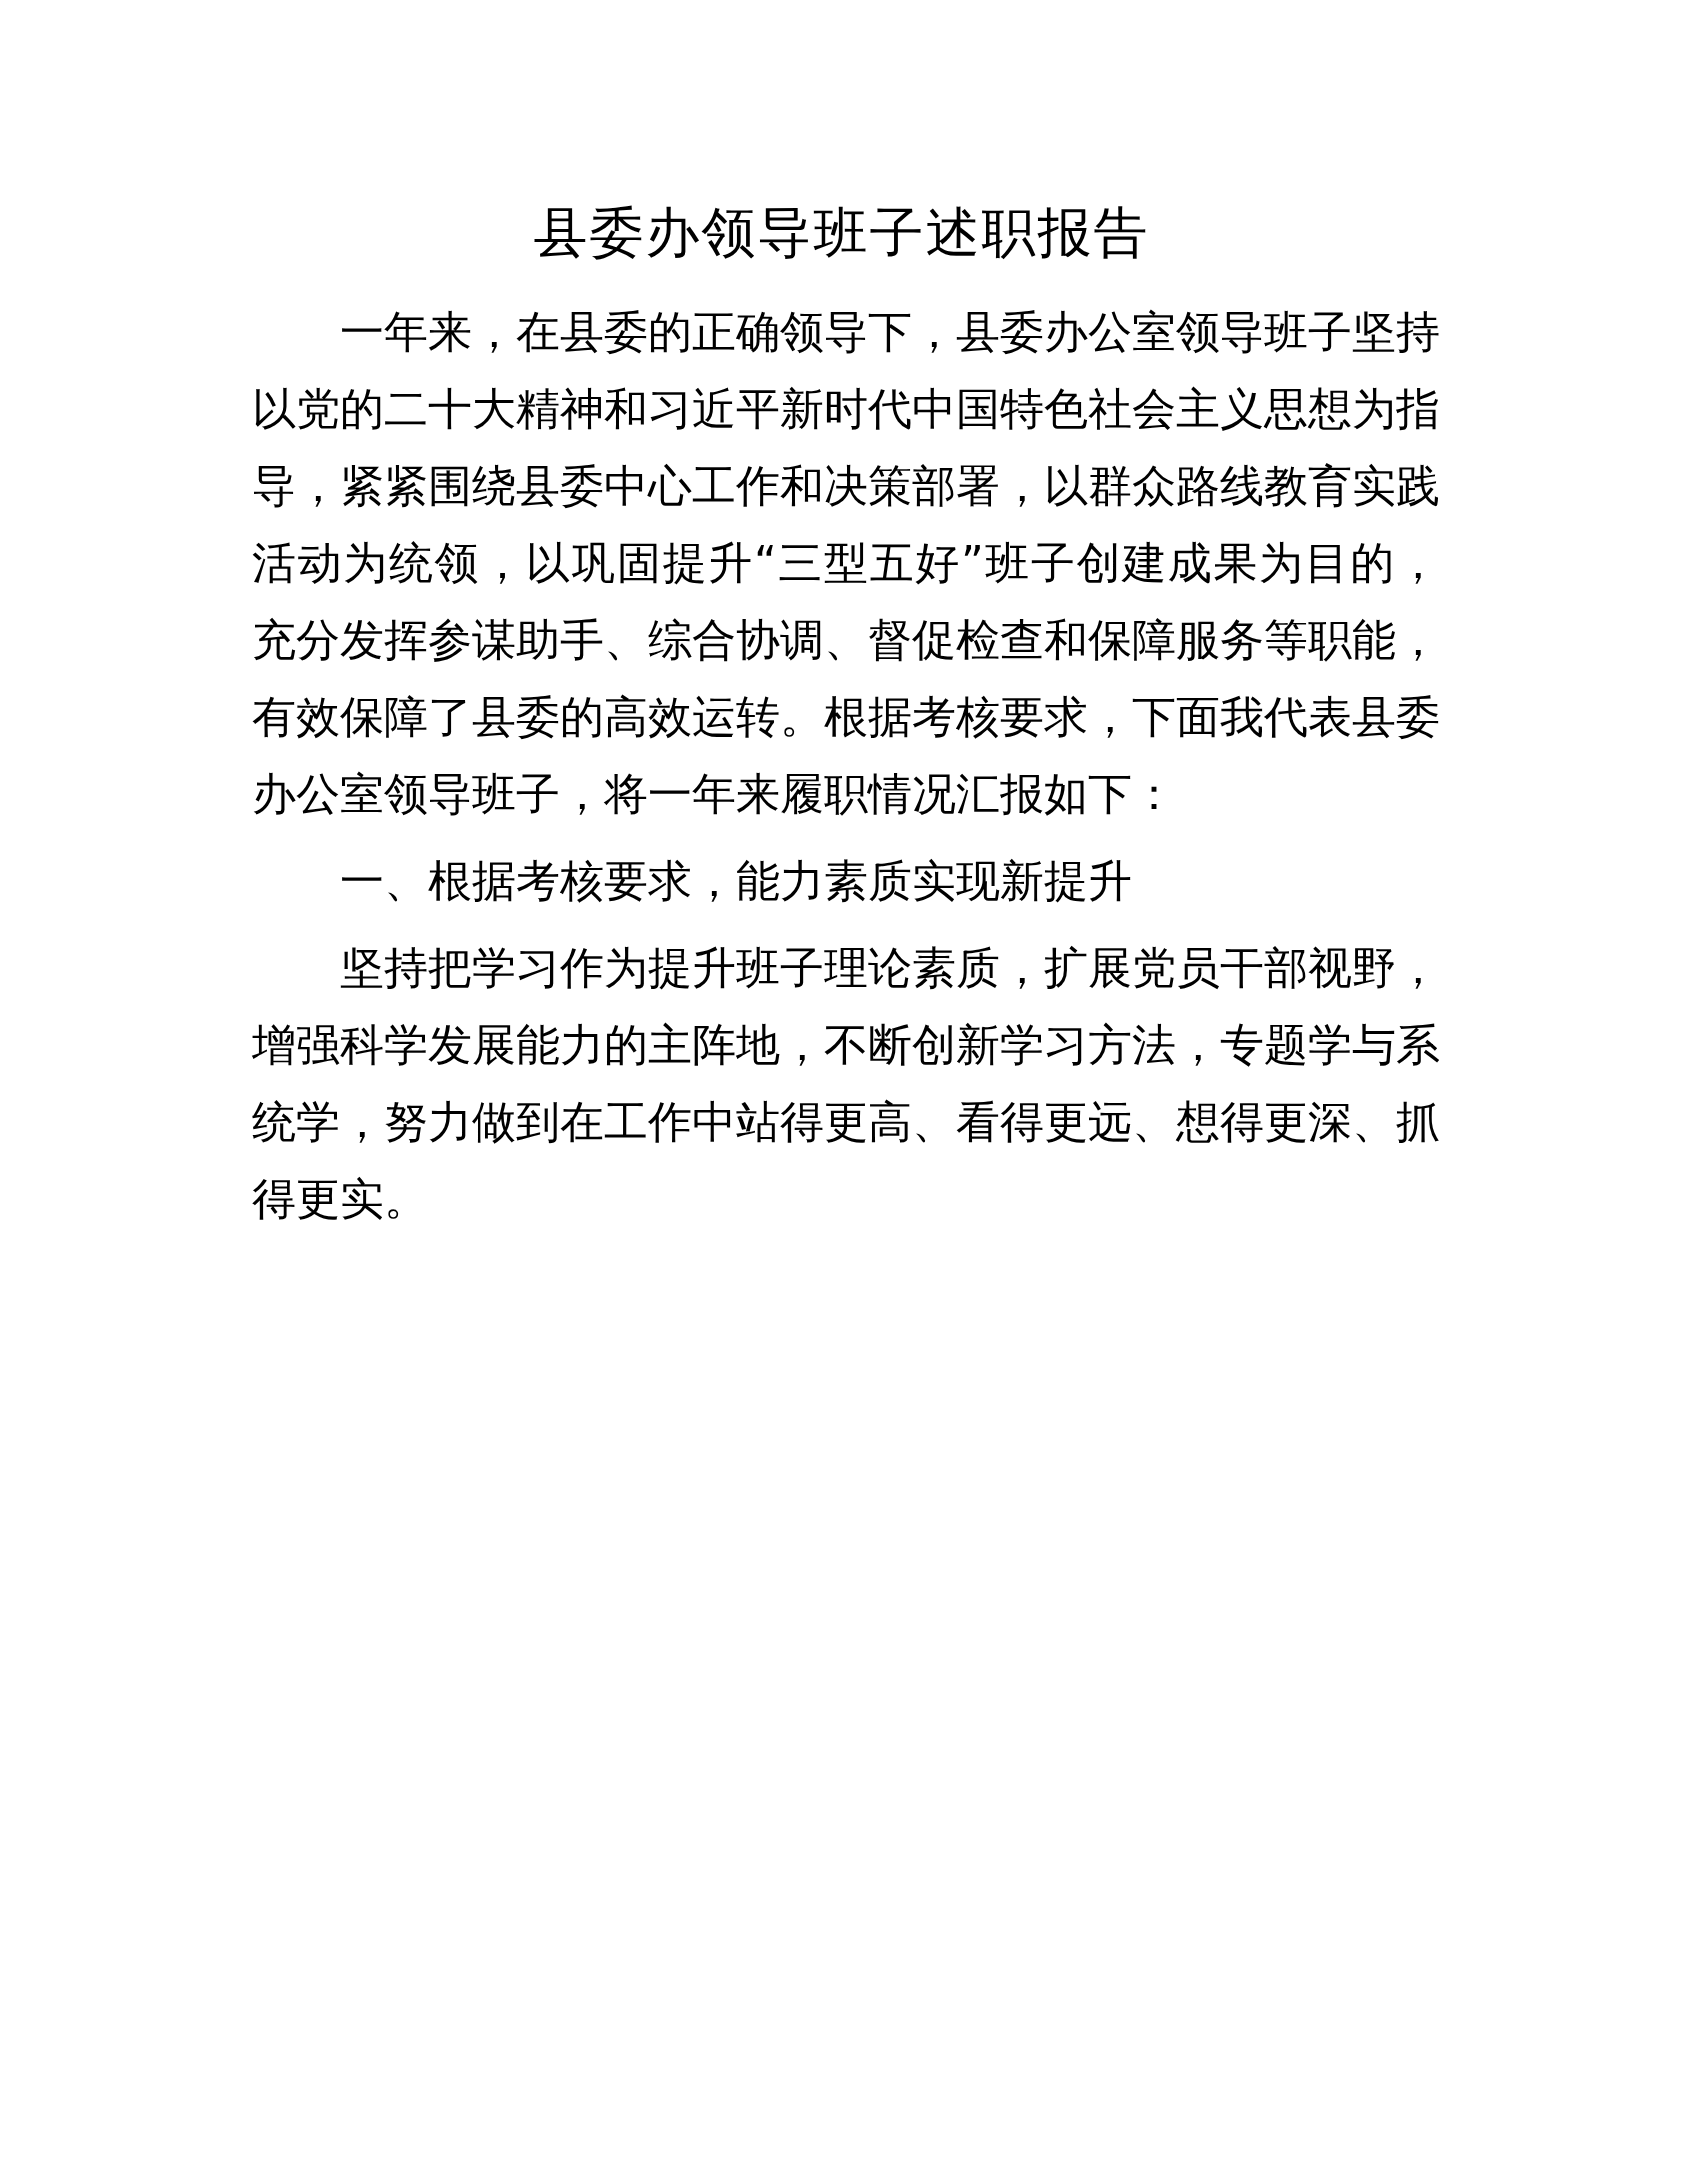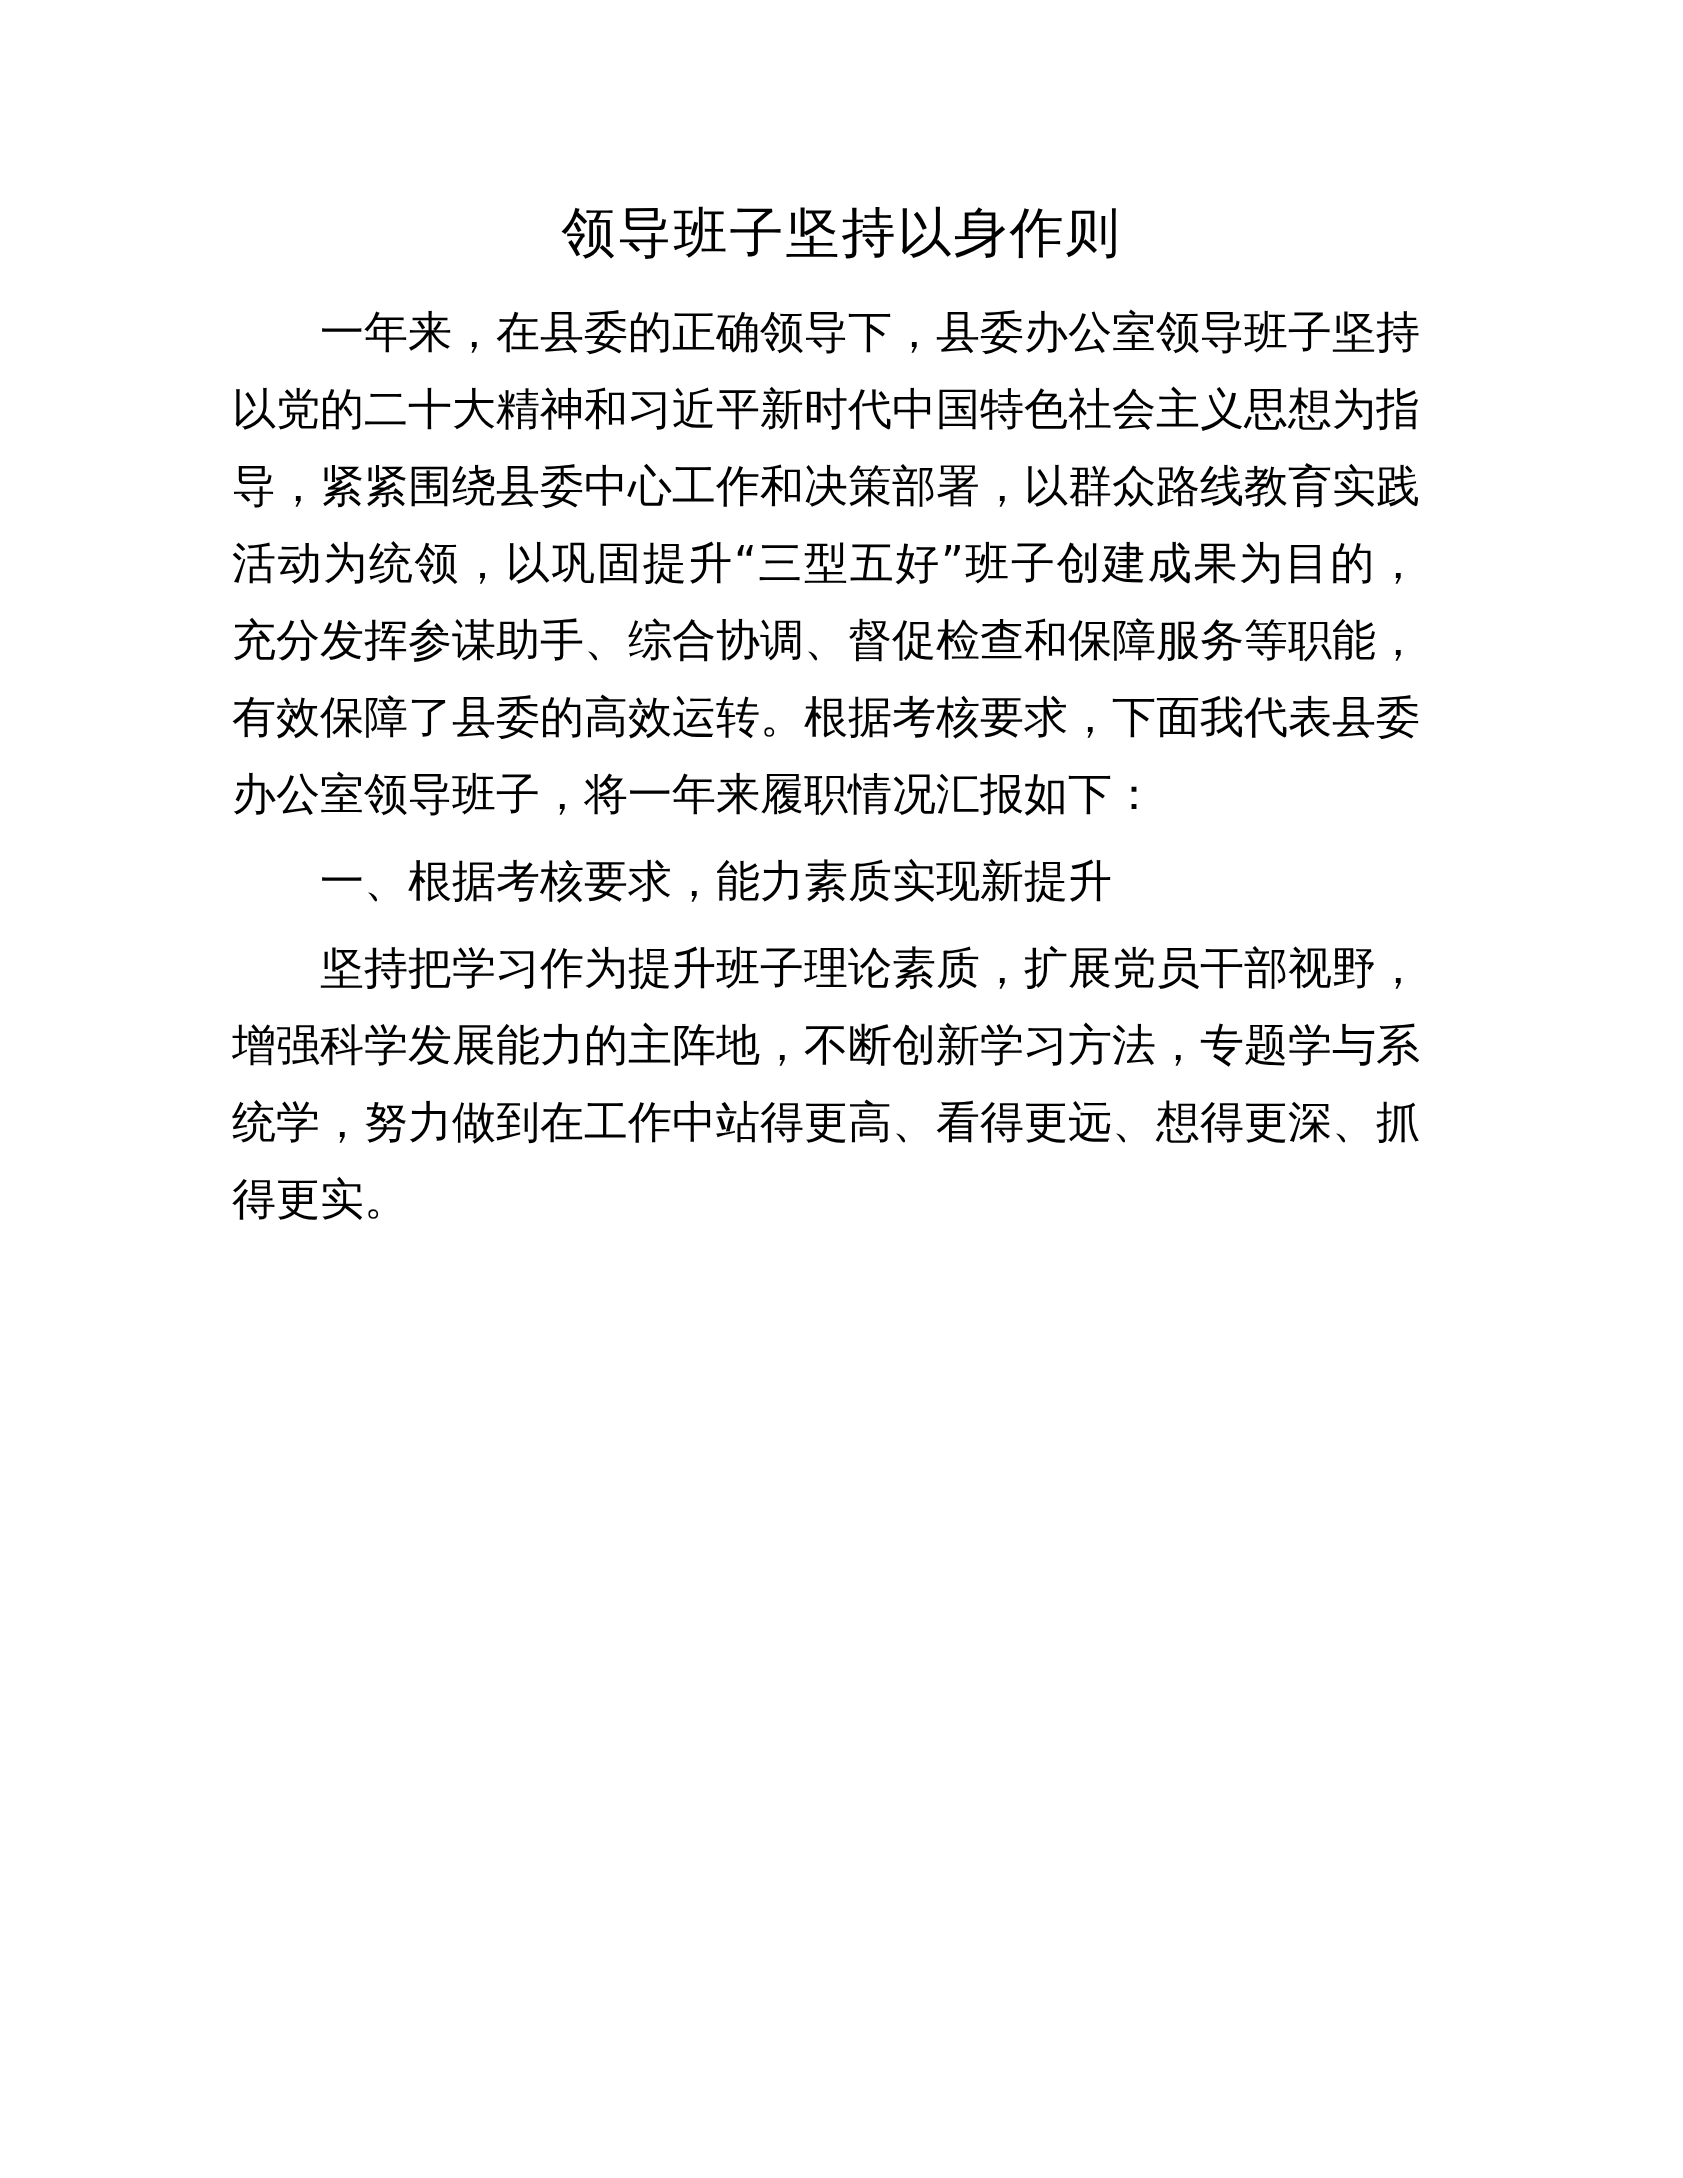--- a/index.html
+++ b/index.html
@@ -30,38 +30,38 @@
     top: 201px;
     text-align: center;
     font-size: 54px;
     line-height: 63px;
     letter-spacing: 2px;
     margin: 0;
     font-weight: normal;
   }
   .body-text {
     position: absolute;
-    left: 232px;
+    left: 252px;
     width: 1188px;
     top: 293px;
   }
   .para {
     margin: 0 0 10px 0;
     font-size: 44px;
     line-height: 77px;
     text-indent: 88px;
     text-align: justify;
     word-break: break-all;
     letter-spacing: 0px;
   }
 </style>
 </head>
 <body>
 
 <div class="page">
-  <h1 class="doc-title">领导班子坚持以身作则</h1>
+  <h1 class="doc-title">县委办领导班子述职报告</h1>
   <div class="body-text">
     <p class="para">一年来，在县委的正确领导下，县委办公室领导班子坚持以党的二十大精神和习近平新时代中国特色社会主义思想为指导，紧紧围绕县委中心工作和决策部署，以群众路线教育实践活动为统领，以巩固提升“三型五好”班子创建成果为目的，充分发挥参谋助手、综合协调、督促检查和保障服务等职能，有效保障了县委的高效运转。根据考核要求，下面我代表县委办公室领导班子，将一年来履职情况汇报如下：</p>
     <p class="para">一、根据考核要求，能力素质实现新提升</p>
     <p class="para">坚持把学习作为提升班子理论素质，扩展党员干部视野，增强科学发展能力的主阵地，不断创新学习方法，专题学与系统学，努力做到在工作中站得更高、看得更远、想得更深、抓得更实。</p>
   </div>
 </div>
 
 
 </body></html>

